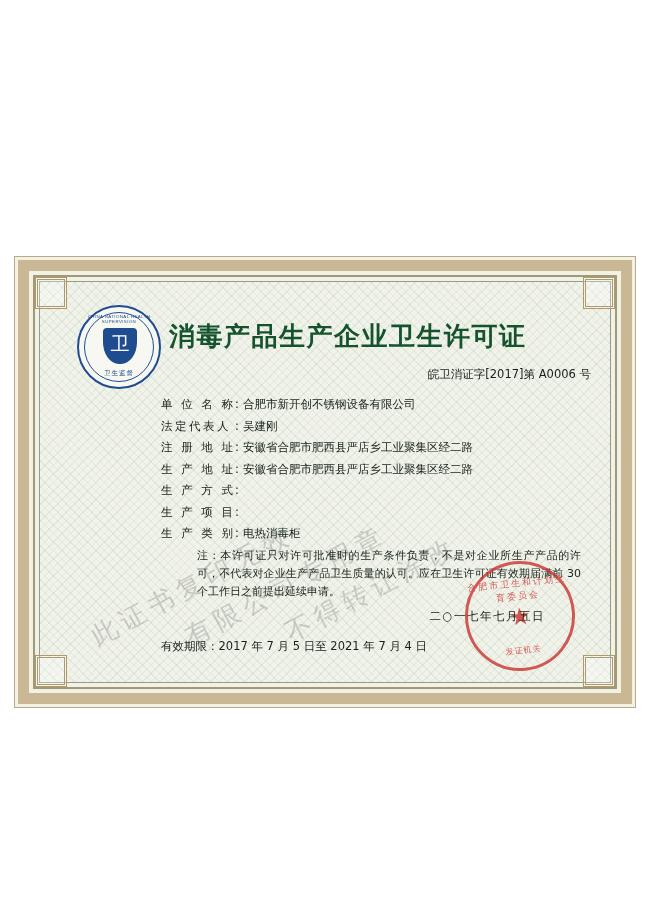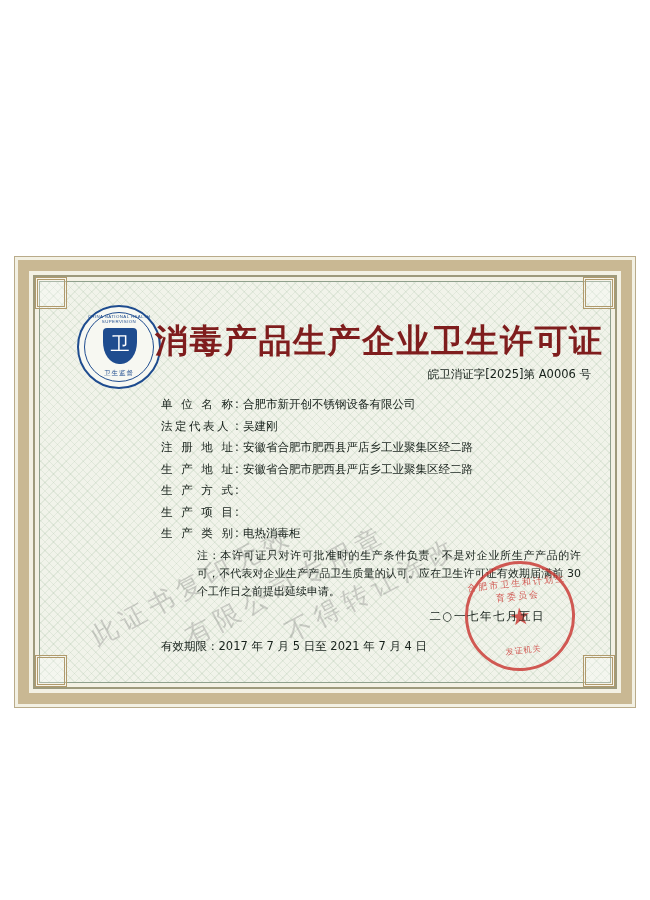--- a/index.html
+++ b/index.html
@@ -164,27 +164,27 @@
     width: 100%;
     text-align: center;
     font-size: 6.5px;
     color: #1e4c8f;
     letter-spacing: 1px;
   }
 
   
   .title {
     position: absolute;
-    left: 104px;
+    left: 118px;
     top: 26px;
     right: 4px;
-    font-size: 33px;
+    font-size: 26px;
     font-weight: bold;
     letter-spacing: 1.5px;
-    color: #7f1d1d;
+    color: #14532d;
     font-family: "DejaVu Sans", "Liberation Sans", sans-serif;
     white-space: nowrap;
   }
 
   .cert-no {
     position: absolute;
     right: 8px;
     top: 74px;
     font-size: 11.5px;
     color: #16201a;
@@ -347,21 +347,21 @@
 
       <div class="emblem">
         <div class="ring2"></div>
         <div class="arc-top">CHINA NATIONAL HEALTH SUPERVISION</div>
         <div class="shield">卫</div>
         <div class="arc-bottom">卫生监督</div>
       </div>
 
       <div class="title">消毒产品生产企业卫生许可证</div>
 
-      <div class="cert-no">皖卫消证字[2025]第 A0006 号</div>
+      <div class="cert-no">皖卫消证字[2017]第 A0006 号</div>
 
       <div class="watermark">
         <div class="wm-line wm1">此证书复印无效</div>
         <div class="wm-line wm2">有限公司专用章</div>
         <div class="wm-line wm3">不得转让涂改</div>
       </div>
 
       <div class="fields">
 
         <div class="field-row">

